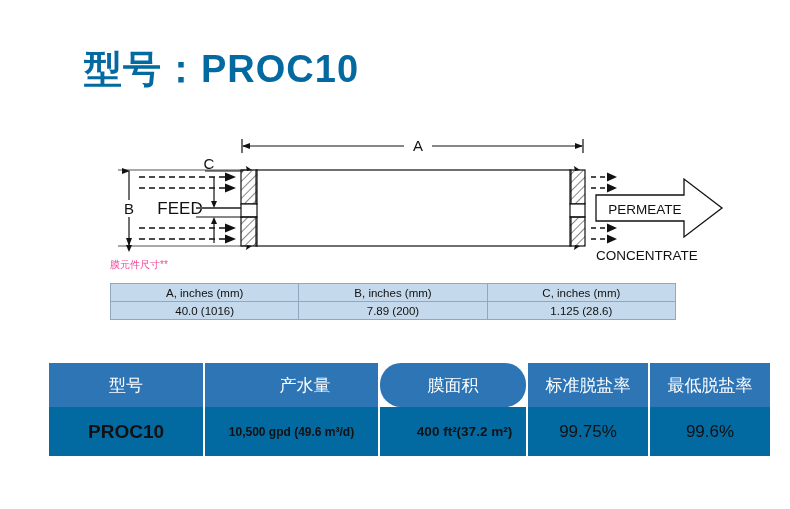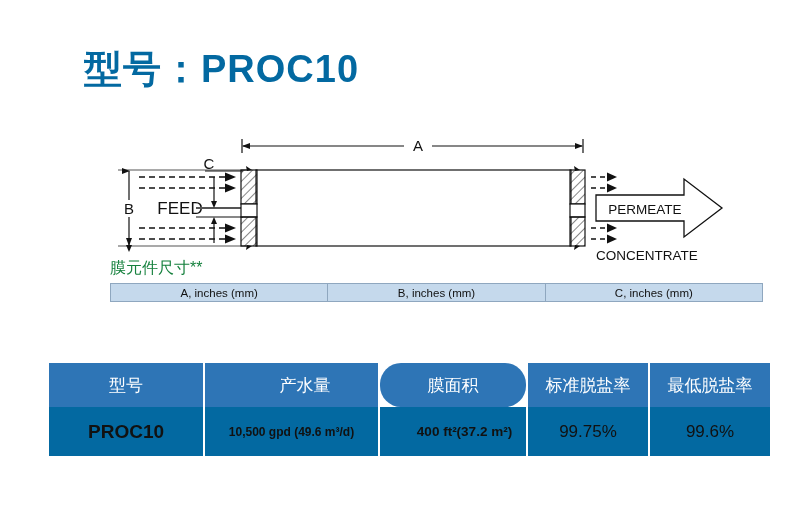--- a/index.html
+++ b/index.html
@@ -36,31 +36,31 @@
     width: 790px;
     height: 140px;
   }
   #drawing svg { display: block; }
 
   
   #dims-caption {
     position: absolute;
     left: 110px;
     top: 258px;
-    font-size: 16px;
-    color: #15803d;
+    font-size: 10px;
+    color: #ec4899;
     white-space: nowrap;
   }
 
   
   #dims-table {
     position: absolute;
     left: 110px;
     top: 283px;
-    width: 653px;
+    width: 566px;
     border-collapse: collapse;
     table-layout: fixed;
   }
   #dims-table td {
     background: #C5D9EC;
     border: 1px solid #8FA7BF;
     text-align: center;
     font-size: 11.5px;
     color: #111111;
     height: 15px;
@@ -234,20 +234,25 @@
 
 <div id="dims-caption">膜元件尺寸**</div>
 
 <table id="dims-table">
   <tbody>
       <tr class="heads">
     <td>A, inches (mm)</td>
     <td>B, inches (mm)</td>
     <td>C, inches (mm)</td>
   </tr>
+  <tr class="vals">
+    <td>40.0 (1016)</td>
+    <td>7.89 (200)</td>
+    <td>1.125 (28.6)</td>
+  </tr>
 </tbody>
   </table>
 
 <table id="spec-table">
   <tbody>
       <tr>
     <th class="c1">型号</th>
     <th class="c2">产水量</th>
     <th class="c3">膜面积</th>
     <th class="c4">标准脱盐率</th>

